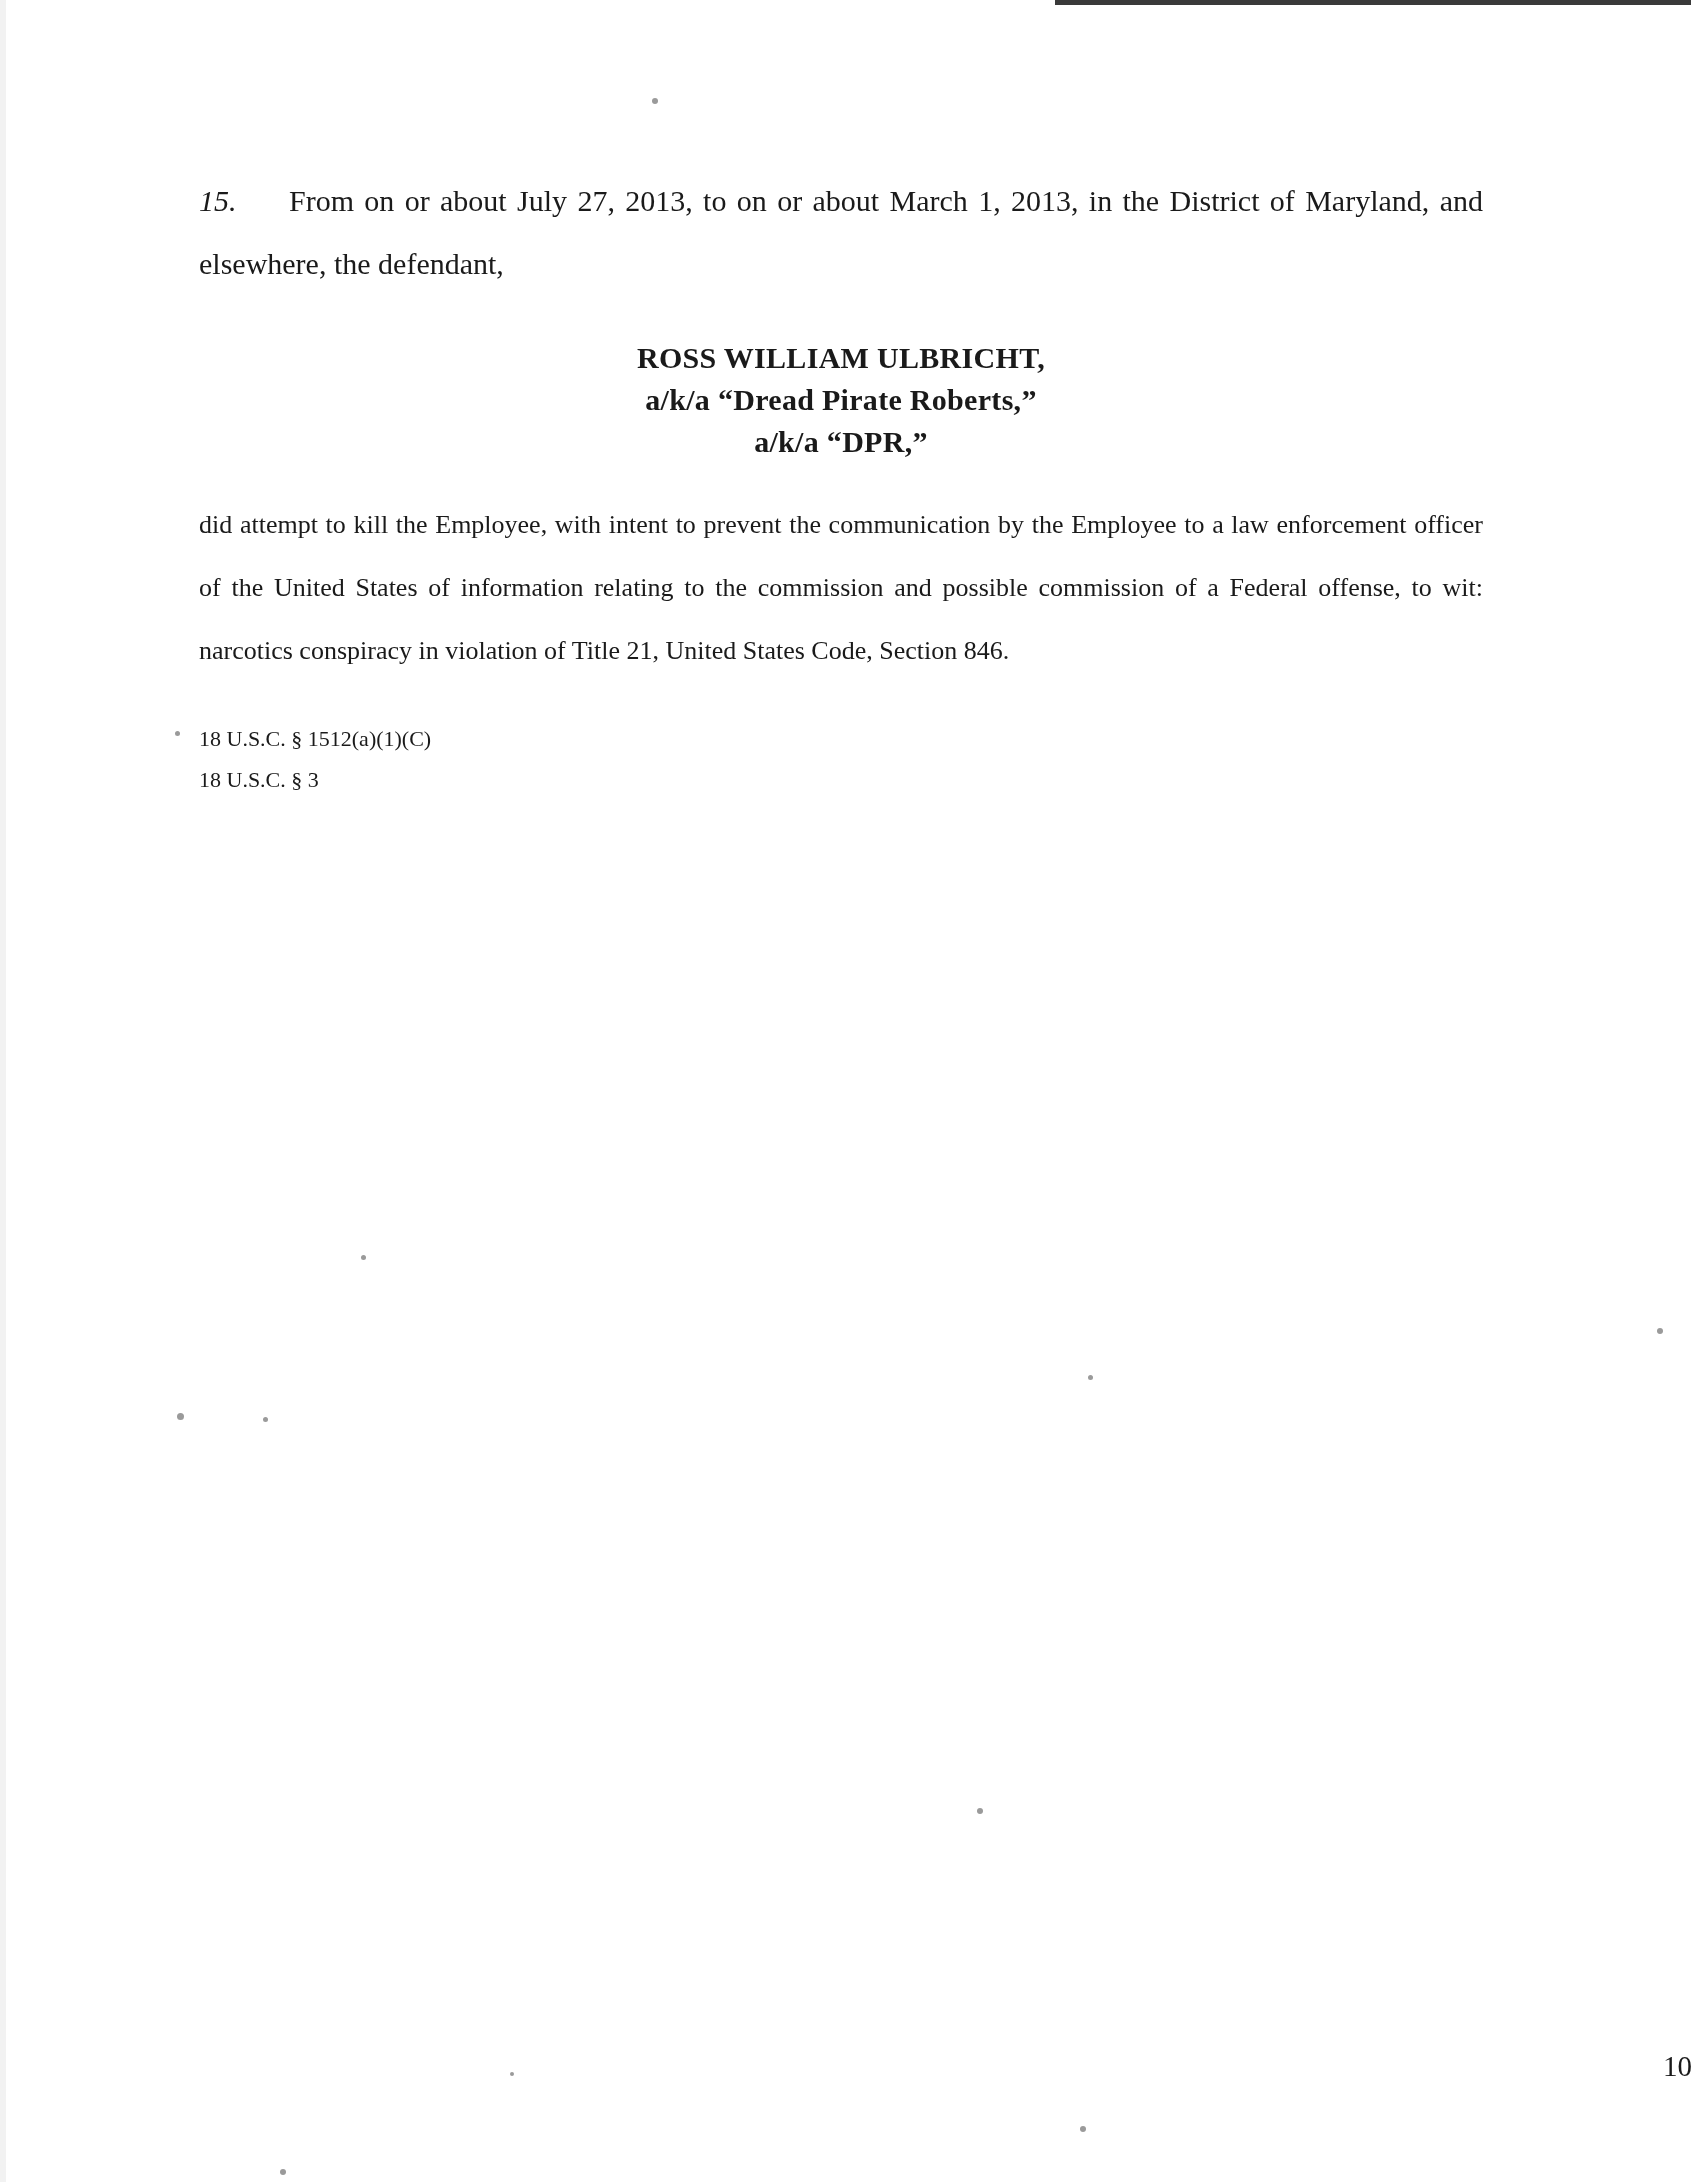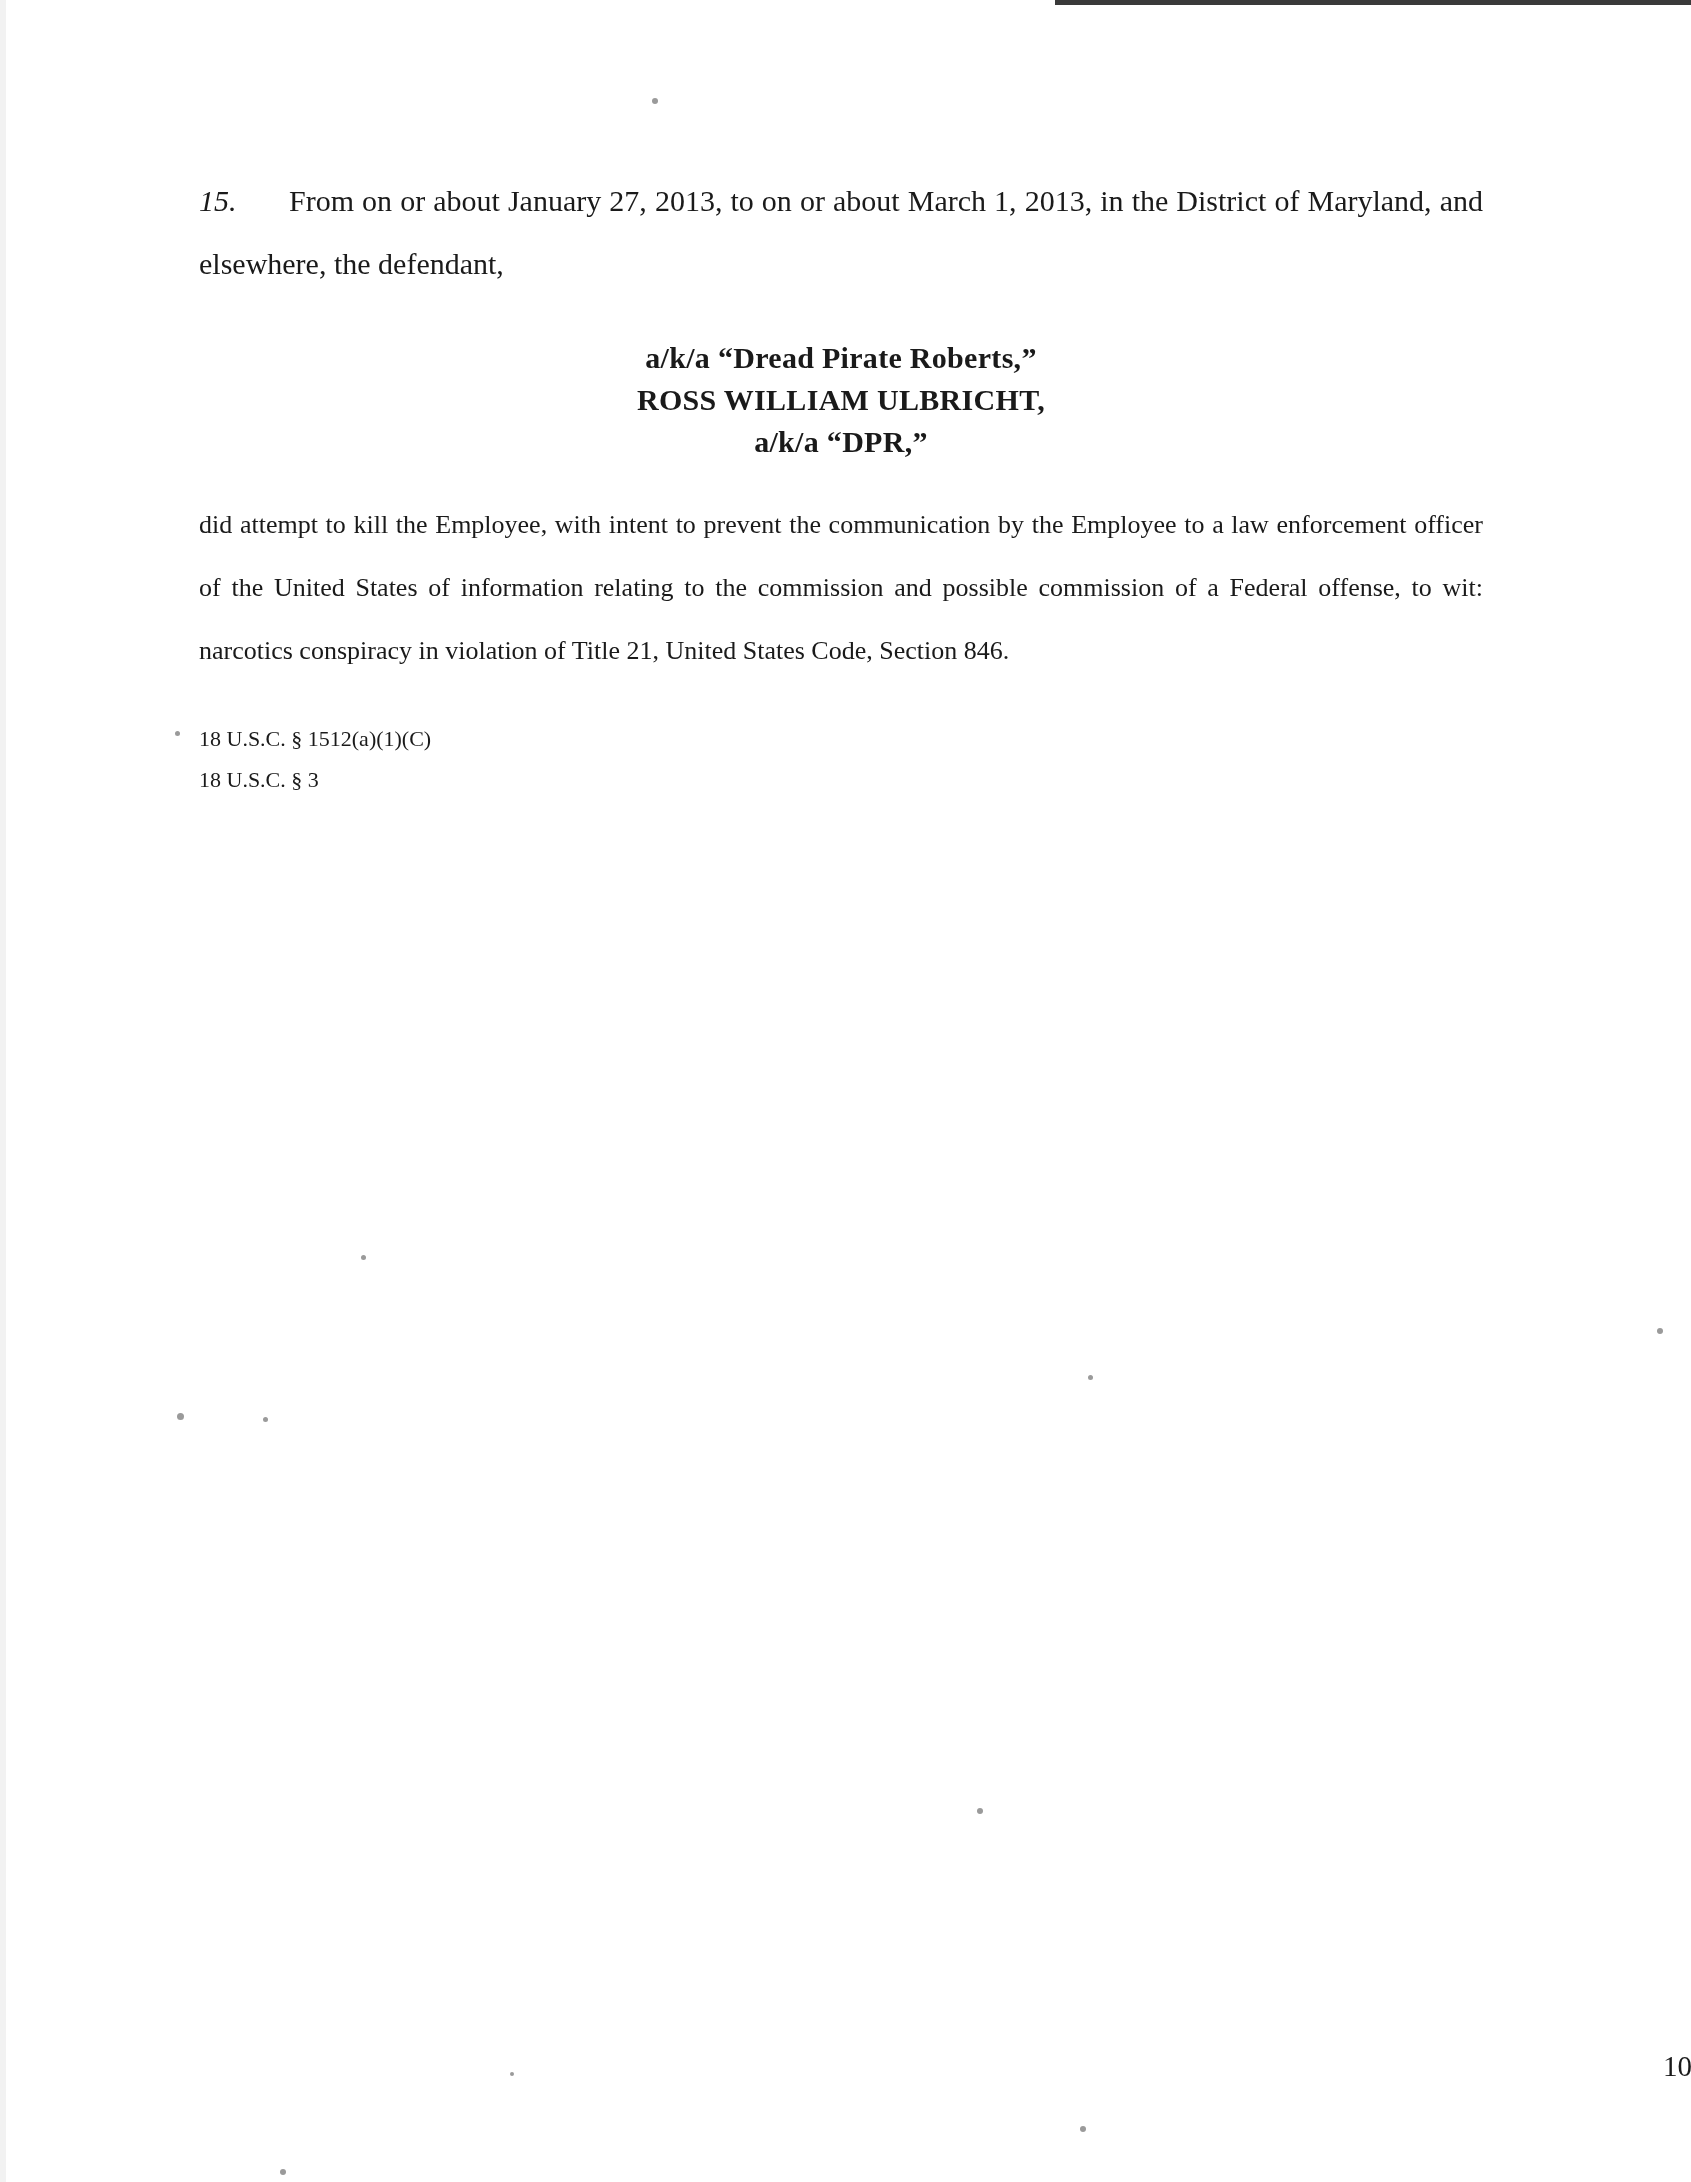--- a/index.html
+++ b/index.html
@@ -109,26 +109,26 @@
   <div class="speck" style="left:1088px; top:1375px; width:5px; height:5px;"></div>
   <div class="speck" style="left:1657px; top:1328px; width:6px; height:6px;"></div>
   <div class="speck" style="left:977px; top:1808px; width:6px; height:6px;"></div>
   <div class="speck" style="left:1080px; top:2126px; width:6px; height:6px;"></div>
   <div class="speck" style="left:280px; top:2169px; width:6px; height:6px;"></div>
   <div class="speck" style="left:510px; top:2072px; width:4px; height:4px;"></div>
 
   <div class="content">
 
     <p class="para">
-      <span class="indent-num">15.</span><span>From on or about January 27, 2013, to on or about March 1, 2013, in the District of Maryland, and elsewhere, the defendant,</span>
+      <span class="indent-num">15.</span><span>From on or about July 27, 2013, to on or about March 1, 2013, in the District of Maryland, and elsewhere, the defendant,</span>
     </p>
 
     <div class="defendant-block">
+      <div>ROSS WILLIAM ULBRICHT,</div>
       <div>a/k/a “Dread Pirate Roberts,”</div>
-      <div>ROSS WILLIAM ULBRICHT,</div>
       <div>a/k/a “DPR,”</div>
     </div>
 
     <p class="body-para">did attempt to kill the Employee, with intent to prevent the communication by the Employee to a law enforcement officer of the United States of information relating to the commission and possible commission of a Federal offense, to wit: narcotics conspiracy in violation of Title 21, United States Code, Section 846.</p>
 
     <div class="statutes">
       <div>18 U.S.C. § 1512(a)(1)(C)</div>
       <div>18 U.S.C. § 3</div>
     </div>
 

